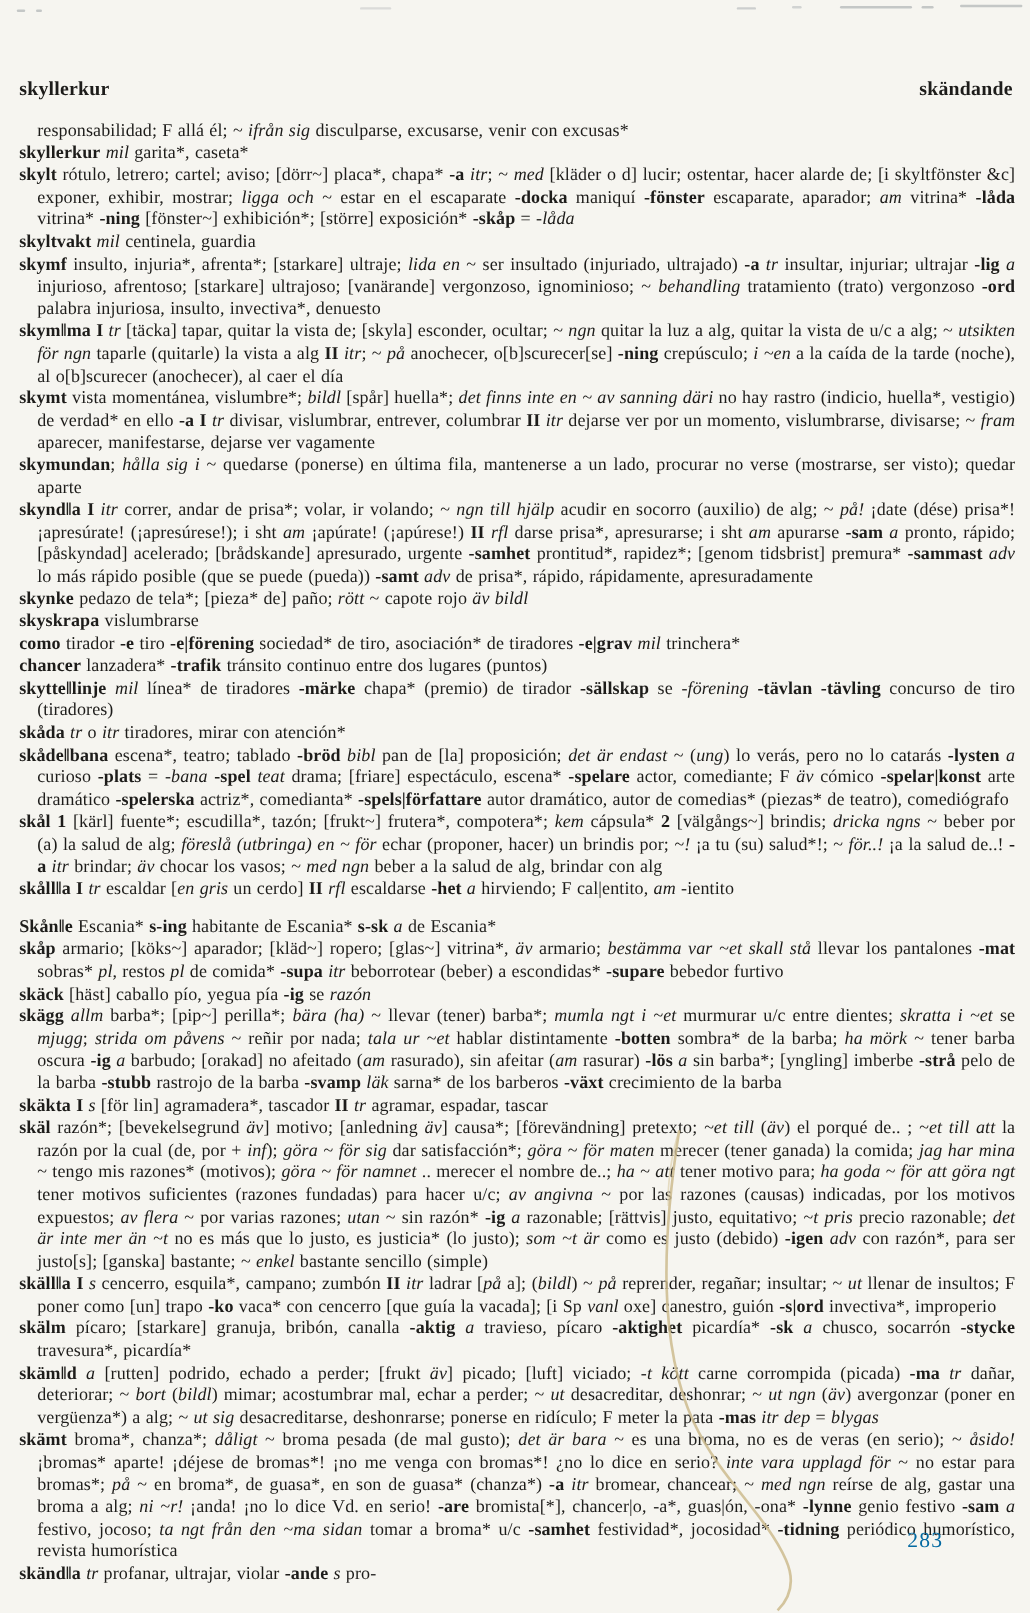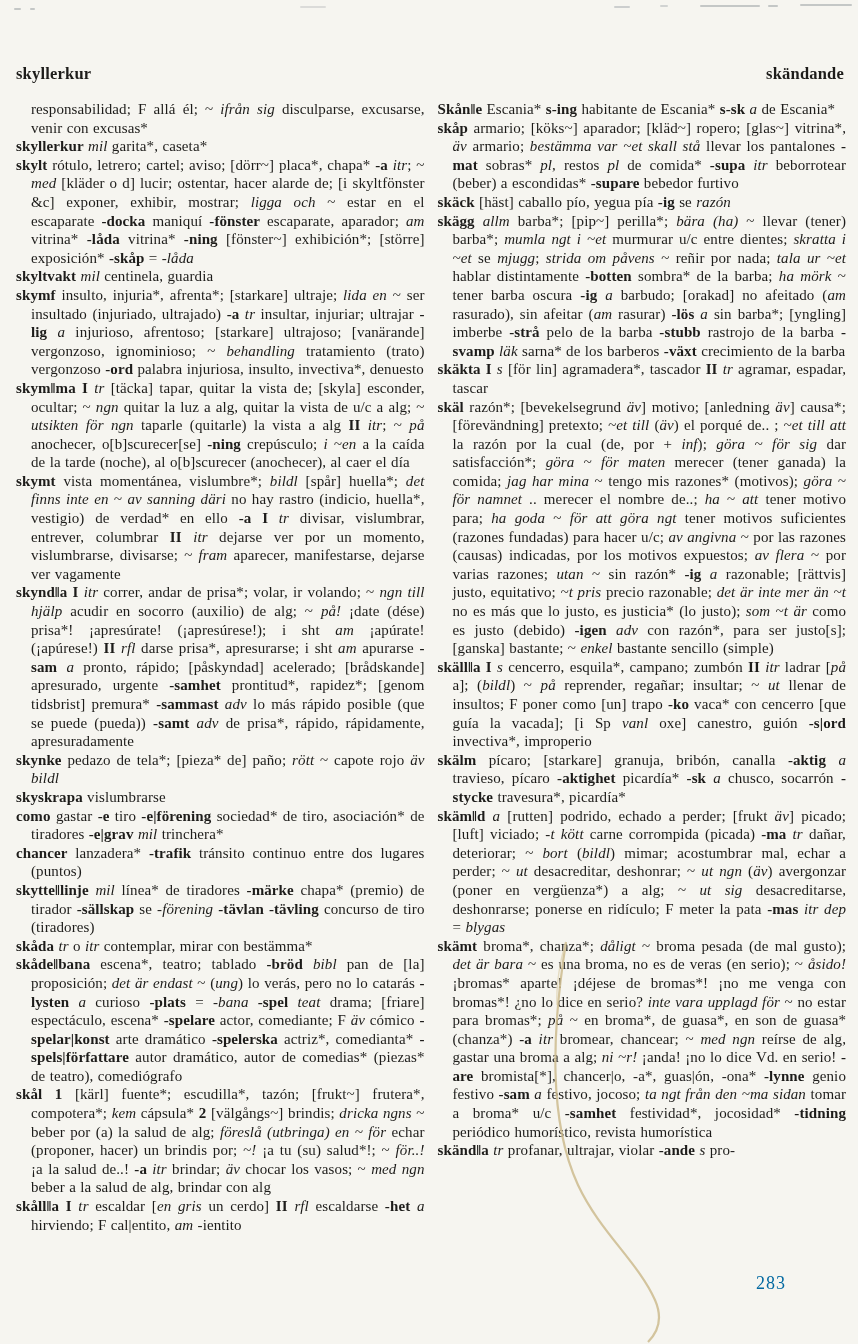--- a/index.html
+++ b/index.html
@@ -13,21 +13,21 @@
   .scan-dash{position:absolute;background:#9aa0a4;opacity:.55;height:2px;border-radius:1px;}
   .header{
     position:absolute;top:64px;left:16px;right:14px;
     display:flex;justify-content:space-between;
     font-weight:bold;font-size:16.5px;letter-spacing:.2px;
   }
   .columns{
     position:absolute;top:100px;left:16px;right:12px;bottom:40px;
     display:flex;gap:13px;
     font-size:15px;line-height:18.6px;
-    letter-spacing:.1px;word-spacing:.5px;
+    letter-spacing:.1px;word-spacing:.5px;flex-direction:column;
   }
   .col{flex:1 1 0;min-width:0;}
   .entry{
     margin:0;text-align:justify;
     padding-left:15px;text-indent:-15px;
   }
   .entry.cont{text-indent:0;}
   .entry .b{font-weight:bold;}
   .entry .i{font-style:italic;}
   .pageno{
@@ -59,27 +59,28 @@
 
   <div class="columns">
     <div class="col">
         <p class="entry cont"><span>responsabilidad; F allá él; ~ </span><span class="i">ifrån sig</span><span> disculparse, excusarse, venir con excusas*</span></p>
         <p class="entry"><span class="b">skyllerkur</span><span class="i"> mil</span><span> garita*, caseta*</span></p>
         <p class="entry"><span class="b">skylt</span><span> rótulo, letrero; cartel; aviso; [dörr~] placa*, chapa* </span><span class="b">-a</span><span class="i"> itr</span><span>; ~ </span><span class="i">med</span><span> [kläder o d] lucir; ostentar, hacer alarde de; [i skyltfönster &amp;c] exponer, exhibir, mostrar; </span><span class="i">ligga och</span><span> ~ estar en el escaparate </span><span class="b">-docka</span><span> maniquí </span><span class="b">-fönster</span><span> escaparate, aparador; </span><span class="i">am</span><span> vitrina* </span><span class="b">-låda</span><span> vitrina* </span><span class="b">-ning</span><span> [fönster~] exhibición*; [större] exposición* </span><span class="b">-skåp</span><span> = </span><span class="i">-låda</span></p>
         <p class="entry"><span class="b">skyltvakt</span><span class="i"> mil</span><span> centinela, guardia</span></p>
         <p class="entry"><span class="b">skymf</span><span> insulto, injuria*, afrenta*; [starkare] ultraje; </span><span class="i">lida en</span><span> ~ ser insultado (injuriado, ultrajado) </span><span class="b">-a</span><span class="i"> tr</span><span> insultar, injuriar; ultrajar </span><span class="b">-lig</span><span class="i"> a</span><span> injurioso, afrentoso; [starkare] ultrajoso; [vanärande] vergonzoso, ignominioso; ~ </span><span class="i">behandling</span><span> tratamiento (trato) vergonzoso </span><span class="b">-ord</span><span> palabra injuriosa, insulto, invectiva*, denuesto</span></p>
         <p class="entry"><span class="b">skym‖ma I</span><span class="i"> tr</span><span> [täcka] tapar, quitar la vista de; [skyla] esconder, ocultar; ~ </span><span class="i">ngn</span><span> quitar la luz a alg, quitar la vista de u/c a alg; ~ </span><span class="i">utsikten för ngn</span><span> taparle (quitarle) la vista a alg </span><span class="b">II</span><span class="i"> itr</span><span>; ~ </span><span class="i">på</span><span> anochecer, o[b]scurecer[se] </span><span class="b">-ning</span><span> crepúsculo; </span><span class="i">i ~en</span><span> a la caída de la tarde (noche), al o[b]scurecer (anochecer), al caer el día</span></p>
         <p class="entry"><span class="b">skymt</span><span> vista momentánea, vislumbre*; </span><span class="i">bildl</span><span> [spår] huella*; </span><span class="i">det finns inte en ~ av sanning däri</span><span> no hay rastro (indicio, huella*, vestigio) de verdad* en ello </span><span class="b">-a I</span><span class="i"> tr</span><span> divisar, vislumbrar, entrever, columbrar </span><span class="b">II</span><span class="i"> itr</span><span> dejarse ver por un momento, vislumbrarse, divisarse; ~ </span><span class="i">fram</span><span> aparecer, manifestarse, dejarse ver vagamente</span></p>
+        <p class="entry"><span class="b">skymundan</span><span>; </span><span class="i">hålla sig i</span><span> ~ quedarse (ponerse) en última fila, mantenerse a un lado, procurar no verse (mostrarse, ser visto); quedar aparte</span></p>
         <p class="entry"><span class="b">skynd‖a I</span><span class="i"> itr</span><span> correr, andar de prisa*; volar, ir volando; ~ </span><span class="i">ngn till hjälp</span><span> acudir en socorro (auxilio) de alg; ~ </span><span class="i">på!</span><span> ¡date (dése) prisa*! ¡apresúrate! (¡apresúrese!); i sht </span><span class="i">am</span><span> ¡apúrate! (¡apúrese!) </span><span class="b">II</span><span class="i"> rfl</span><span> darse prisa*, apresurarse; i sht </span><span class="i">am</span><span> apurarse </span><span class="b">-sam</span><span class="i"> a</span><span> pronto, rápido; [påskyndad] acelerado; [brådskande] apresurado, urgente </span><span class="b">-samhet</span><span> prontitud*, rapidez*; [genom tidsbrist] premura* </span><span class="b">-sammast</span><span class="i"> adv</span><span> lo más rápido posible (que se puede (pueda)) </span><span class="b">-samt</span><span class="i"> adv</span><span> de prisa*, rápido, rápidamente, apresuradamente</span></p>
         <p class="entry"><span class="b">skynke</span><span> pedazo de tela*; [pieza* de] paño; </span><span class="i">rött</span><span> ~ capote rojo </span><span class="i">äv bildl</span></p>
         <p class="entry"><span class="b">skyskrapa</span><span> vislumbrarse</span></p>
-        <p class="entry"><span class="b">como</span><span> gastar </span><span class="b">-e</span><span> tiro </span><span class="b">-e|förening</span><span> sociedad* de tiro, asociación* de tiradores </span><span class="b">-e|grav</span><span class="i"> mil</span><span> trinchera*</span></p>
+        <p class="entry"><span class="b">como</span><span> tirador </span><span class="b">-e</span><span> tiro </span><span class="b">-e|förening</span><span> sociedad* de tiro, asociación* de tiradores </span><span class="b">-e|grav</span><span class="i"> mil</span><span> trinchera*</span></p>
         <p class="entry"><span class="b">chancer</span><span> lanzadera* </span><span class="b">-trafik</span><span> tránsito continuo entre dos lugares (puntos)</span></p>
         <p class="entry"><span class="b">skytte‖linje</span><span class="i"> mil</span><span> línea* de tiradores </span><span class="b">-märke</span><span> chapa* (premio) de tirador </span><span class="b">-sällskap</span><span> se </span><span class="i">-förening</span><span> </span><span class="b">-tävlan -tävling</span><span> concurso de tiro (tiradores)</span></p>
-        <p class="entry"><span class="b">skåda</span><span class="i"> tr</span><span> o </span><span class="i">itr</span><span> contemplar, mirar con bestämma*</span></p>
+        <p class="entry"><span class="b">skåda</span><span class="i"> tr</span><span> o </span><span class="i">itr</span><span> tiradores, mirar con atención*</span></p>
         <p class="entry"><span class="b">skåde‖bana</span><span> escena*, teatro; tablado </span><span class="b">-bröd</span><span class="i"> bibl</span><span> pan de [la] proposición; </span><span class="i">det är endast</span><span> ~ (</span><span class="i">ung</span><span>) lo verás, pero no lo catarás </span><span class="b">-lysten</span><span class="i"> a</span><span> curioso </span><span class="b">-plats</span><span> = </span><span class="i">-bana</span><span> </span><span class="b">-spel</span><span class="i"> teat</span><span> drama; [friare] espectáculo, escena* </span><span class="b">-spelare</span><span> actor, comediante; F </span><span class="i">äv</span><span> cómico </span><span class="b">-spelar|konst</span><span> arte dramático </span><span class="b">-spelerska</span><span> actriz*, comedianta* </span><span class="b">-spels|författare</span><span> autor dramático, autor de comedias* (piezas* de teatro), comediógrafo</span></p>
         <p class="entry"><span class="b">skål 1</span><span> [kärl] fuente*; escudilla*, tazón; [frukt~] frutera*, compotera*; </span><span class="i">kem</span><span> cápsula* </span><span class="b">2</span><span> [välgångs~] brindis; </span><span class="i">dricka ngns</span><span> ~ beber por (a) la salud de alg; </span><span class="i">föreslå (utbringa) en ~ för</span><span> echar (proponer, hacer) un brindis por; </span><span class="i">~!</span><span> ¡a tu (su) salud*!; ~ </span><span class="i">för..!</span><span> ¡a la salud de..! </span><span class="b">-a</span><span class="i"> itr</span><span> brindar; </span><span class="i">äv</span><span> chocar los vasos; ~ </span><span class="i">med ngn</span><span> beber a la salud de alg, brindar con alg</span></p>
         <p class="entry"><span class="b">skåll‖a I</span><span class="i"> tr</span><span> escaldar [</span><span class="i">en gris</span><span> un cerdo] </span><span class="b">II</span><span class="i"> rfl</span><span> escaldarse </span><span class="b">-het</span><span class="i"> a</span><span> hirviendo; F cal|entito, </span><span class="i">am</span><span> -ientito</span></p>
       </div>
     <div class="col">
         <p class="entry"><span class="b">Skån‖e</span><span> Escania* </span><span class="b">s-ing</span><span> habitante de Escania* </span><span class="b">s-sk</span><span class="i"> a</span><span> de Escania*</span></p>
         <p class="entry"><span class="b">skåp</span><span> armario; [köks~] aparador; [kläd~] ropero; [glas~] vitrina*, </span><span class="i">äv</span><span> armario; </span><span class="i">bestämma var ~et skall stå</span><span> llevar los pantalones </span><span class="b">-mat</span><span> sobras* </span><span class="i">pl</span><span>, restos </span><span class="i">pl</span><span> de comida* </span><span class="b">-supa</span><span class="i"> itr</span><span> beborrotear (beber) a escondidas* </span><span class="b">-supare</span><span> bebedor furtivo</span></p>
         <p class="entry"><span class="b">skäck</span><span> [häst] caballo pío, yegua pía </span><span class="b">-ig</span><span> se </span><span class="i">razón</span></p>
         <p class="entry"><span class="b">skägg</span><span class="i"> allm</span><span> barba*; [pip~] perilla*; </span><span class="i">bära (ha)</span><span> ~ llevar (tener) barba*; </span><span class="i">mumla ngt i ~et</span><span> murmurar u/c entre dientes; </span><span class="i">skratta i ~et</span><span> se </span><span class="i">mjugg</span><span>; </span><span class="i">strida om påvens</span><span> ~ reñir por nada; </span><span class="i">tala ur ~et</span><span> hablar distintamente </span><span class="b">-botten</span><span> sombra* de la barba; </span><span class="i">ha mörk</span><span> ~ tener barba oscura </span><span class="b">-ig</span><span class="i"> a</span><span> barbudo; [orakad] no afeitado (</span><span class="i">am</span><span> rasurado), sin afeitar (</span><span class="i">am</span><span> rasurar) </span><span class="b">-lös</span><span class="i"> a</span><span> sin barba*; [yngling] imberbe </span><span class="b">-strå</span><span> pelo de la barba </span><span class="b">-stubb</span><span> rastrojo de la barba </span><span class="b">-svamp</span><span class="i"> läk</span><span> sarna* de los barberos </span><span class="b">-växt</span><span> crecimiento de la barba</span></p>
         <p class="entry"><span class="b">skäkta I</span><span class="i"> s</span><span> [för lin] agramadera*, tascador </span><span class="b">II</span><span class="i"> tr</span><span> agramar, espadar, tascar</span></p>

